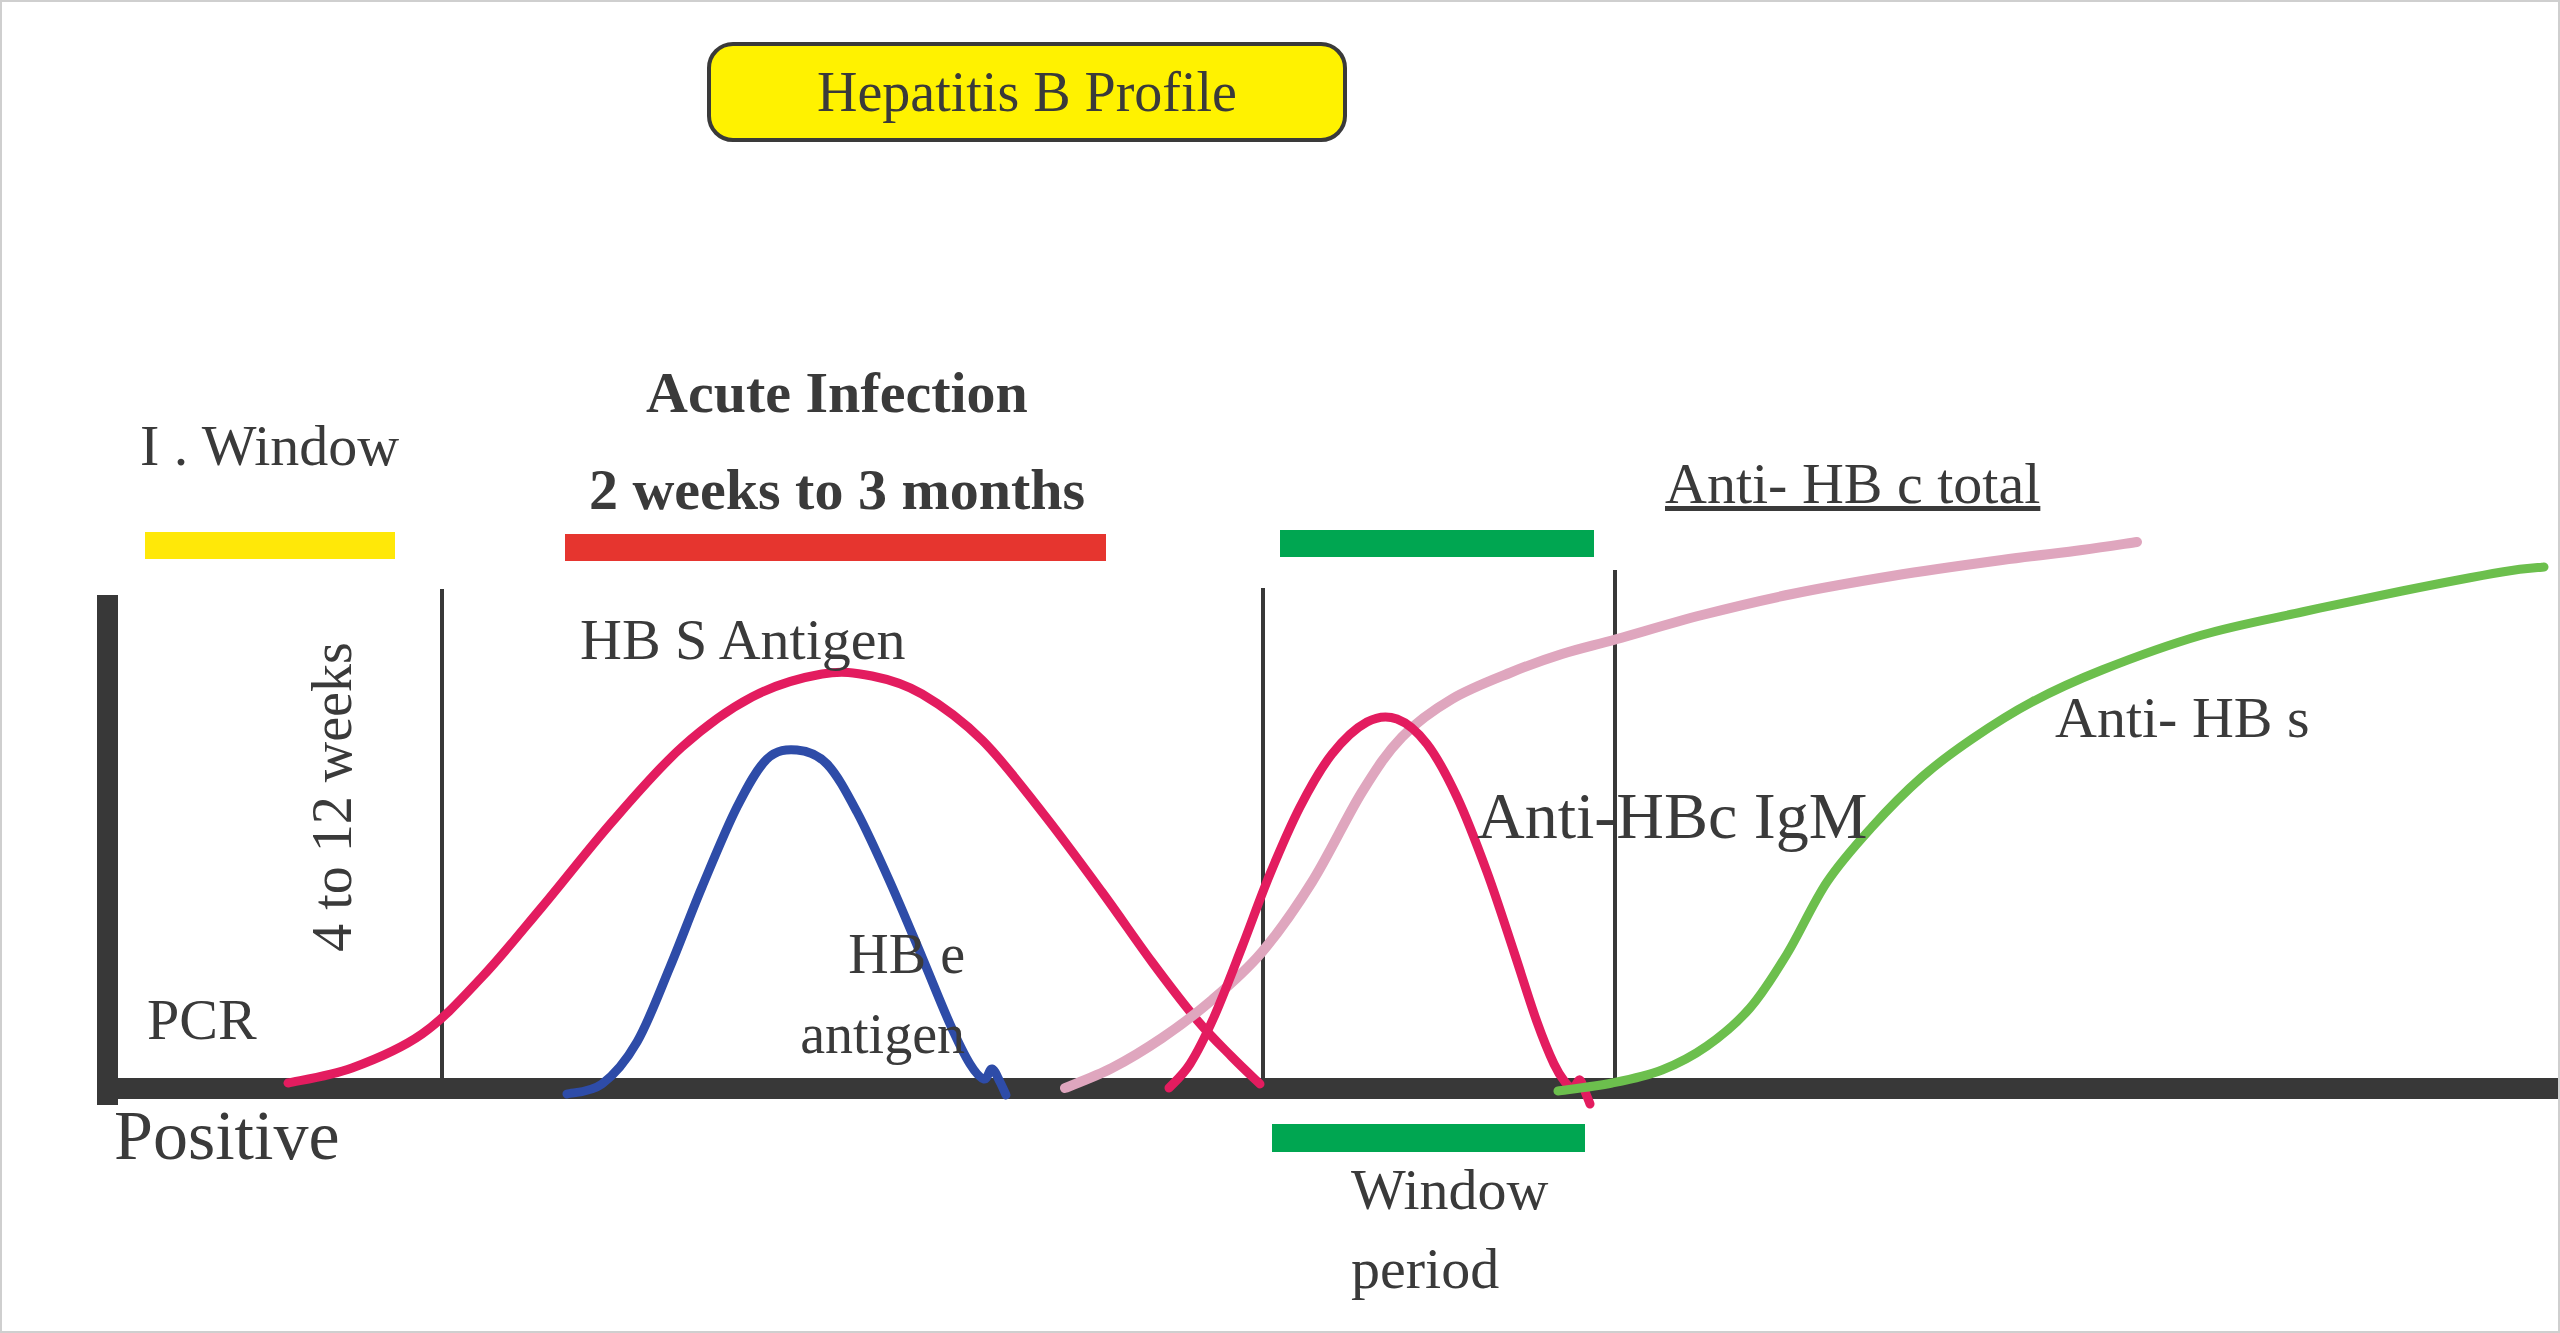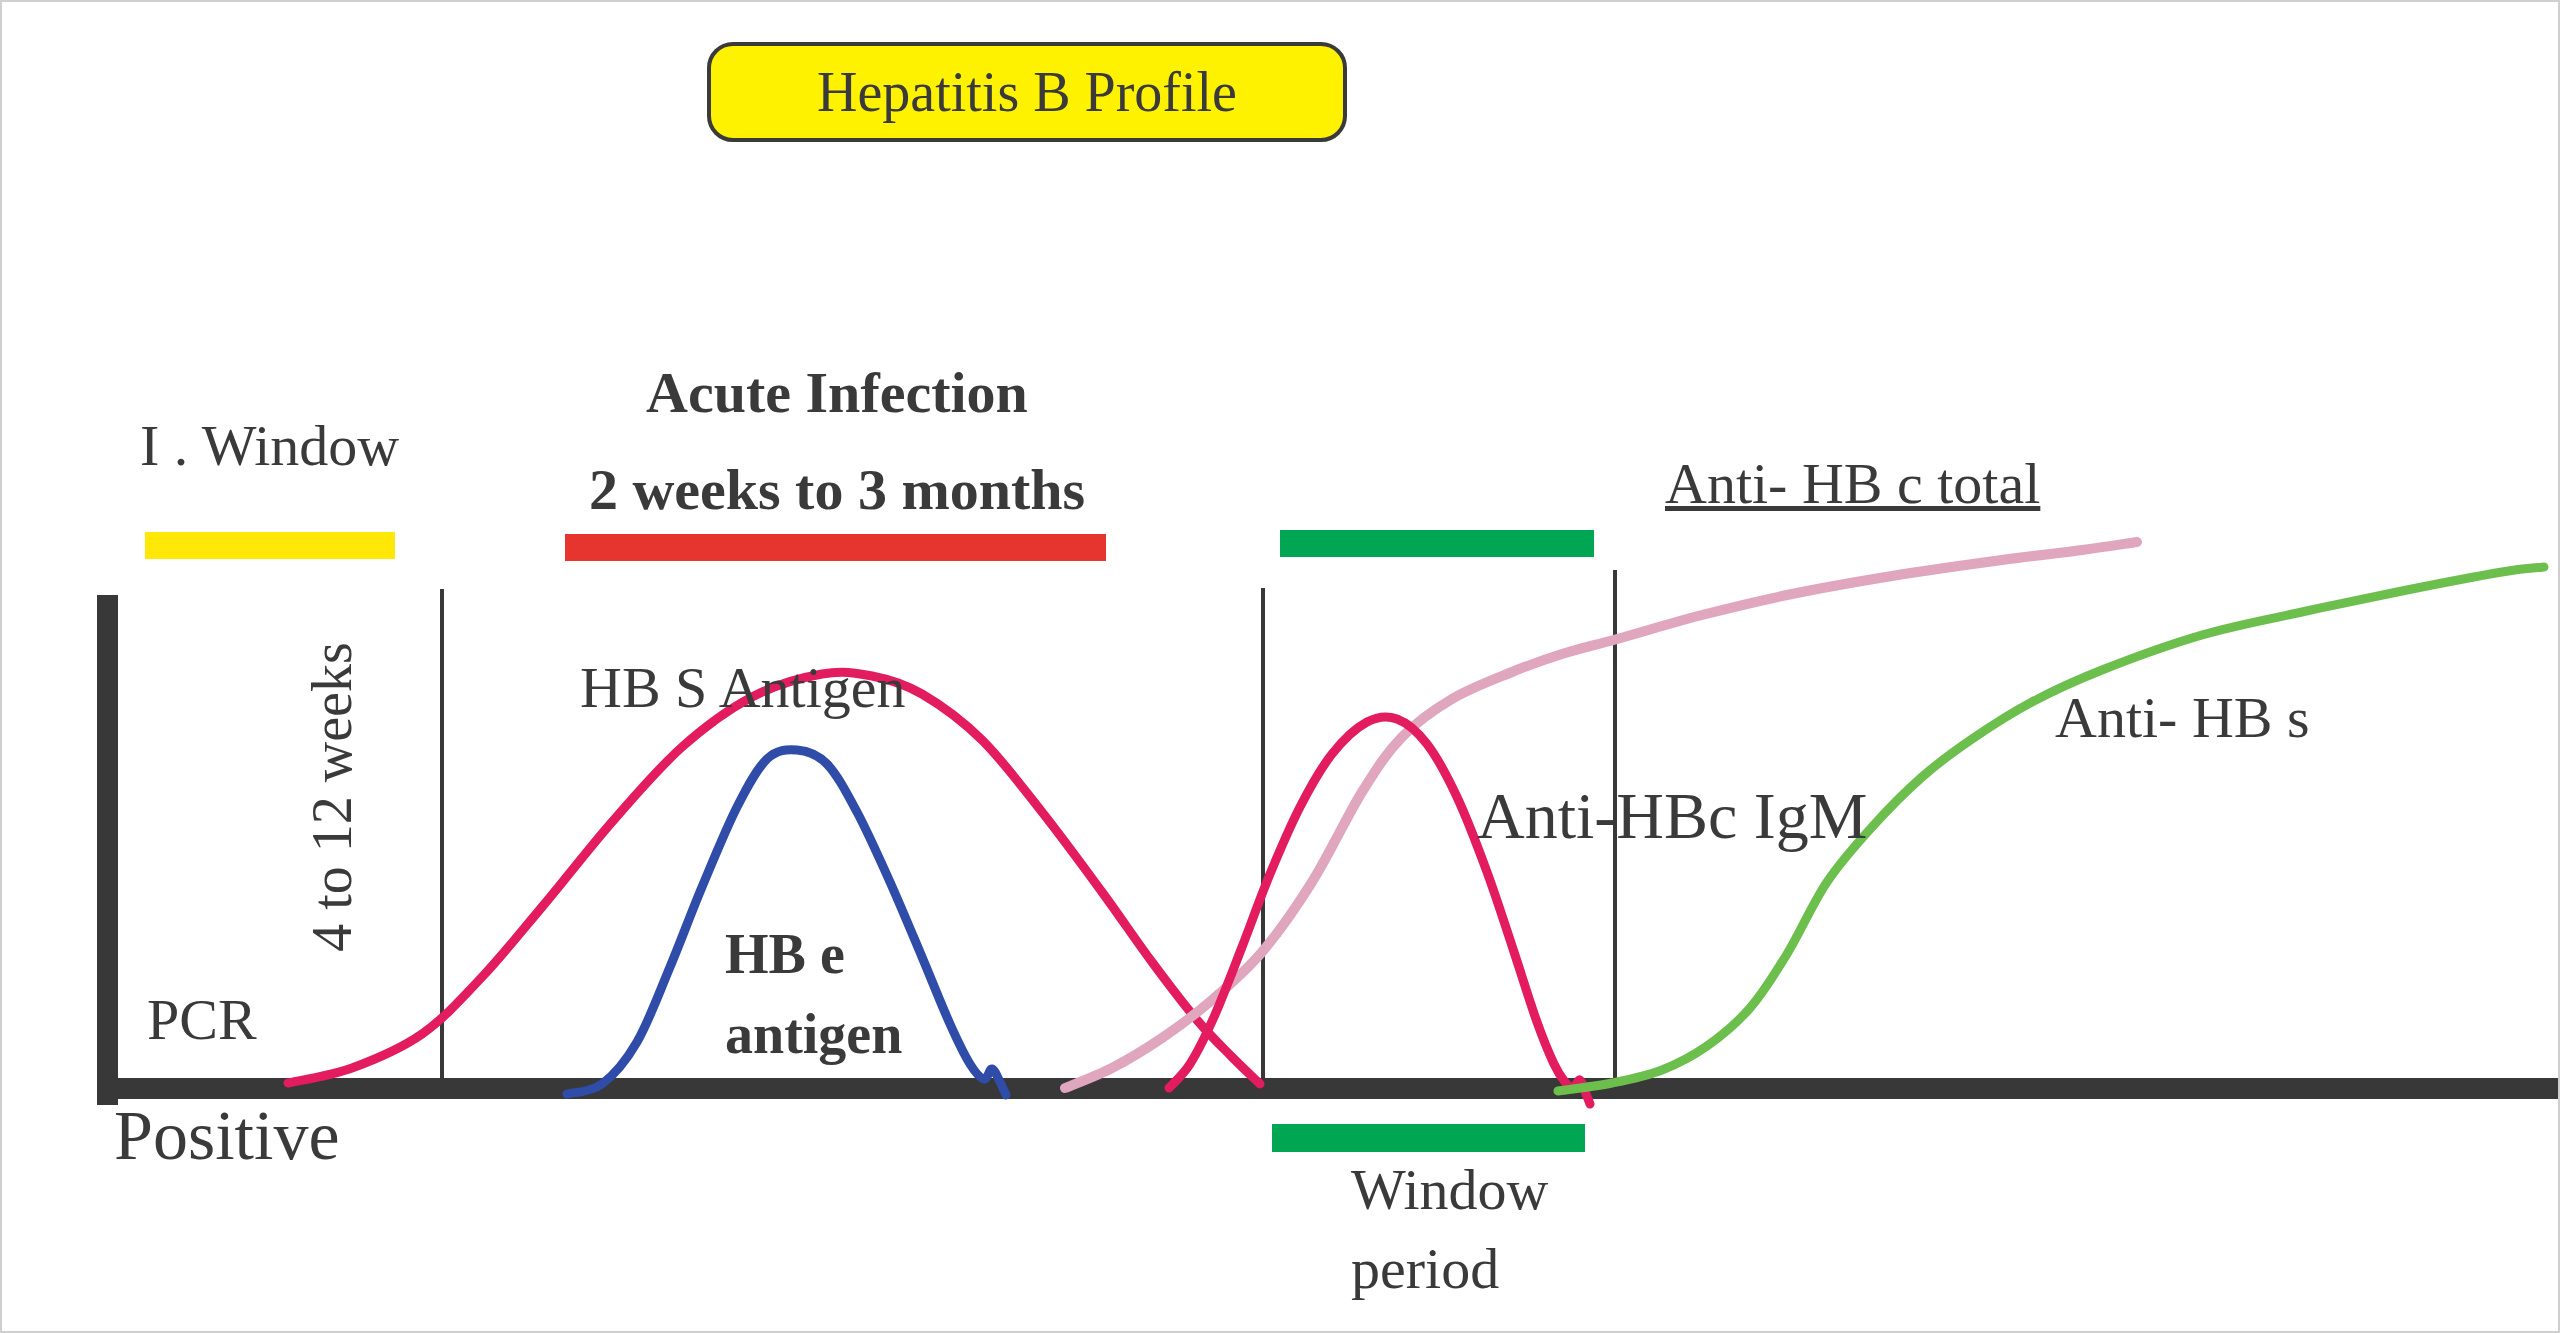--- a/index.html
+++ b/index.html
@@ -18,22 +18,22 @@
   }
   .i-period{left:138px;top:410px;font-size:58px;}
   .bar-incubation{left:143px;top:530px;width:250px;height:27px;}
   .acute-block{left:545px;top:342px;width:580px;text-align:center;font-size:58px;line-height:97px;font-weight:bold;}
   .bar-acute{left:563px;top:532px;width:541px;height:27px;}
   .recovery-block{left:1283px;top:338px;font-size:58px;line-height:92px;}
   .bar-recovery{left:1278px;top:528px;width:314px;height:27px;}
   .anti-hbc-total{left:1663px;top:448px;font-size:58px;text-decoration:underline;}
   .anti-hbs{left:2053px;top:682px;font-size:58px;}
   .anti-hbc-igm{left:1475px;top:776px;font-size:66px;}
-  .hbsag-lbl{left:578px;top:604px;font-size:58px;margin-top:48px;}
-  .hbe-block{left:723px;top:912px;width:240px;text-align:left;font-size:56px;line-height:80px;font-weight:bold;}
+  .hbsag-lbl{left:578px;top:604px;font-size:58px;}
+  .hbe-block{left:723px;top:912px;width:240px;text-align:right;font-size:56px;line-height:80px;}
   .pcr{left:145px;top:984px;font-size:58px;}
   .positive{left:112px;top:1094px;font-size:70px;}
   .v-weeks{
     left:330px;top:795px;font-size:56px;
     transform:translate(-50%,-50%) rotate(-90deg);
   }
   .window-block{left:1349px;top:1148px;font-size:58px;line-height:79px;}
   .bar-window{left:1270px;top:1122px;width:313px;height:28px;}
 </style>
 </head>

